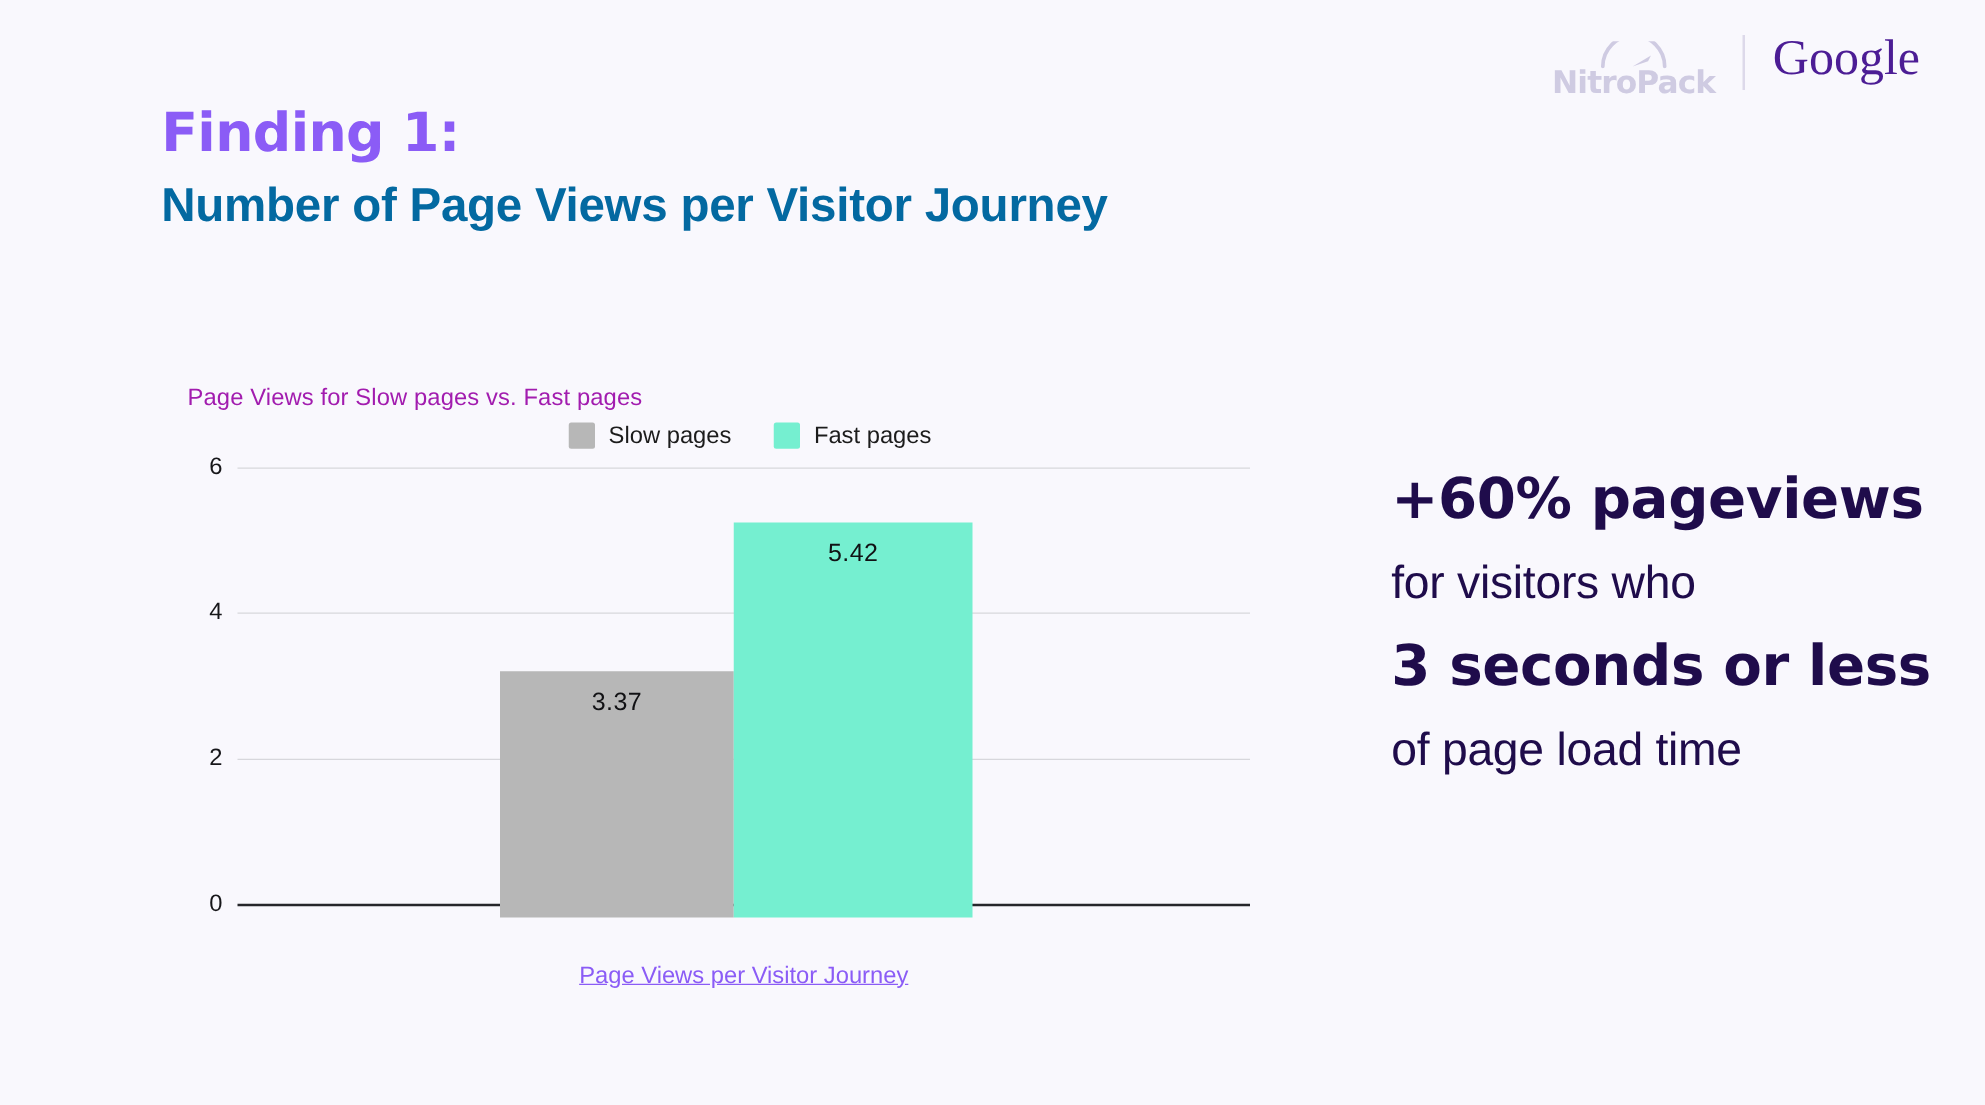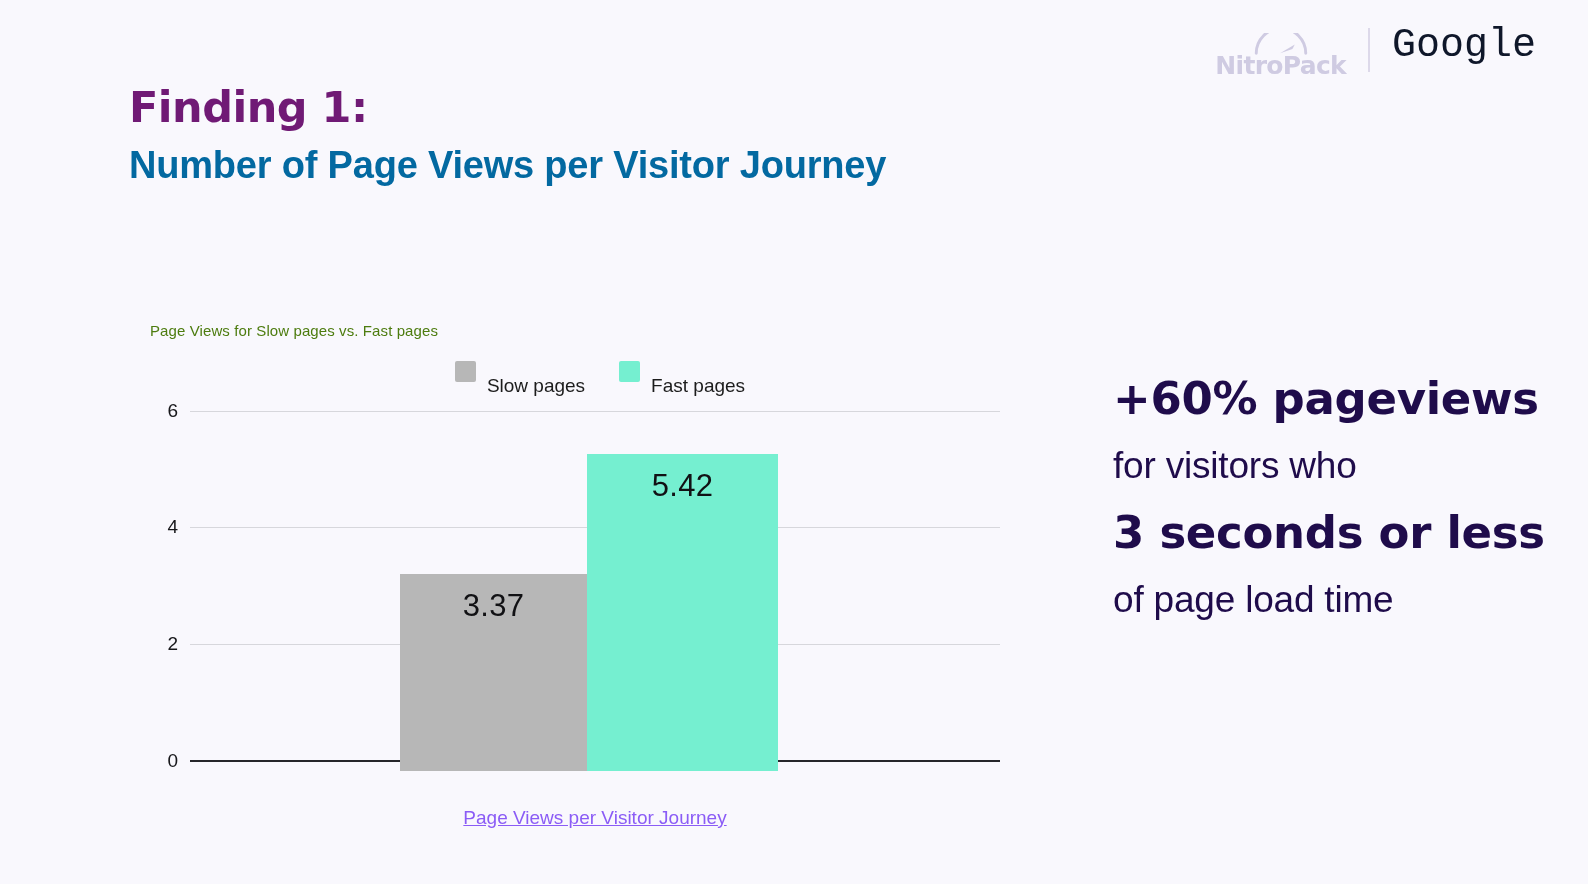--- a/index.html
+++ b/index.html
@@ -45,40 +45,40 @@
     letter-spacing: -0.7px;
     color: #cfcbe2;
     line-height: 1;
   }
   .brand-divider {
     width: 2px;
     height: 44px;
     background: #ddd9ea;
   }
   .google-word {
-    font-family: Liberation Mono, monospace;
+    font-family: Liberation Serif, serif;
     font-size: 40px;
     letter-spacing: 0px;
-    color: #0f172a;
+    color: #4c1d95;
     line-height: 1;
     position: relative;
     top: -2px;
   }
 
   
   .heading-block {
     position: absolute;
     left: 129px;
     top: 82px;
   }
   .finding-label {
     font-family: "DejaVu Sans", sans-serif;
     font-size: 43px;
     font-weight: bold;
-    color: #701a75;
+    color: #8b5cf6;
     letter-spacing: -0.5px;
     line-height: 1.18;
     margin: 0 0 12px 0;
   }
   .finding-title {
     font-family: "Liberation Sans", sans-serif;
     font-size: 38px;
     font-weight: 700;
     color: #0369a1;
     letter-spacing: -0.2px;
@@ -88,24 +88,24 @@
 
   
   .chart-wrap {
     position: absolute;
     left: 150px;
     top: 305px;
     width: 860px;
     height: 520px;
   }
   .chart-title {
-    font-size: 15px;
-    color: #4d7c0f;
+    font-size: 19px;
+    color: #a21caf;
     letter-spacing: 0.1px;
-    margin: 16px 0 6px 0;
+    margin: 2px 0 6px 0;
     line-height: 1.3;
   }
   .chart-legend {
     display: flex;
     justify-content: center;
     align-items: center;
     gap: 34px;
     margin: 6px 0 14px 0;
     padding-left: 40px;
   }
@@ -118,21 +118,20 @@
     width: 21px;
     height: 21px;
     border-radius: 2px;
     display: inline-block;
   }
   .legend-swatch.slow { background: #b7b7b7; }
   .legend-swatch.fast { background: #75efd0; }
   .legend-label {
     font-size: 19px;
     color: #1c1c1c;
-    margin-top: 28px;
   }
 
   .plot-area {
     position: relative;
     width: 850px;
     height: 360px;
     margin-left: 0;
   }
   .y-axis {
     position: absolute;
@@ -186,21 +185,21 @@
     height: 100%;
   }
   .bar-slow { background: #b7b7b7; }
   .bar-fast { background: #75efd0; }
   .bar-value {
     position: absolute;
     top: 14px;
     left: 0;
     right: 0;
     text-align: center;
-    font-size: 31px;
+    font-size: 20px;
     color: #111114;
     letter-spacing: 0.3px;
   }
   .x-axis-label {
     position: absolute;
     left: 40px;
     width: 810px;
     top: 396px;
     text-align: center;
     font-size: 19px;

